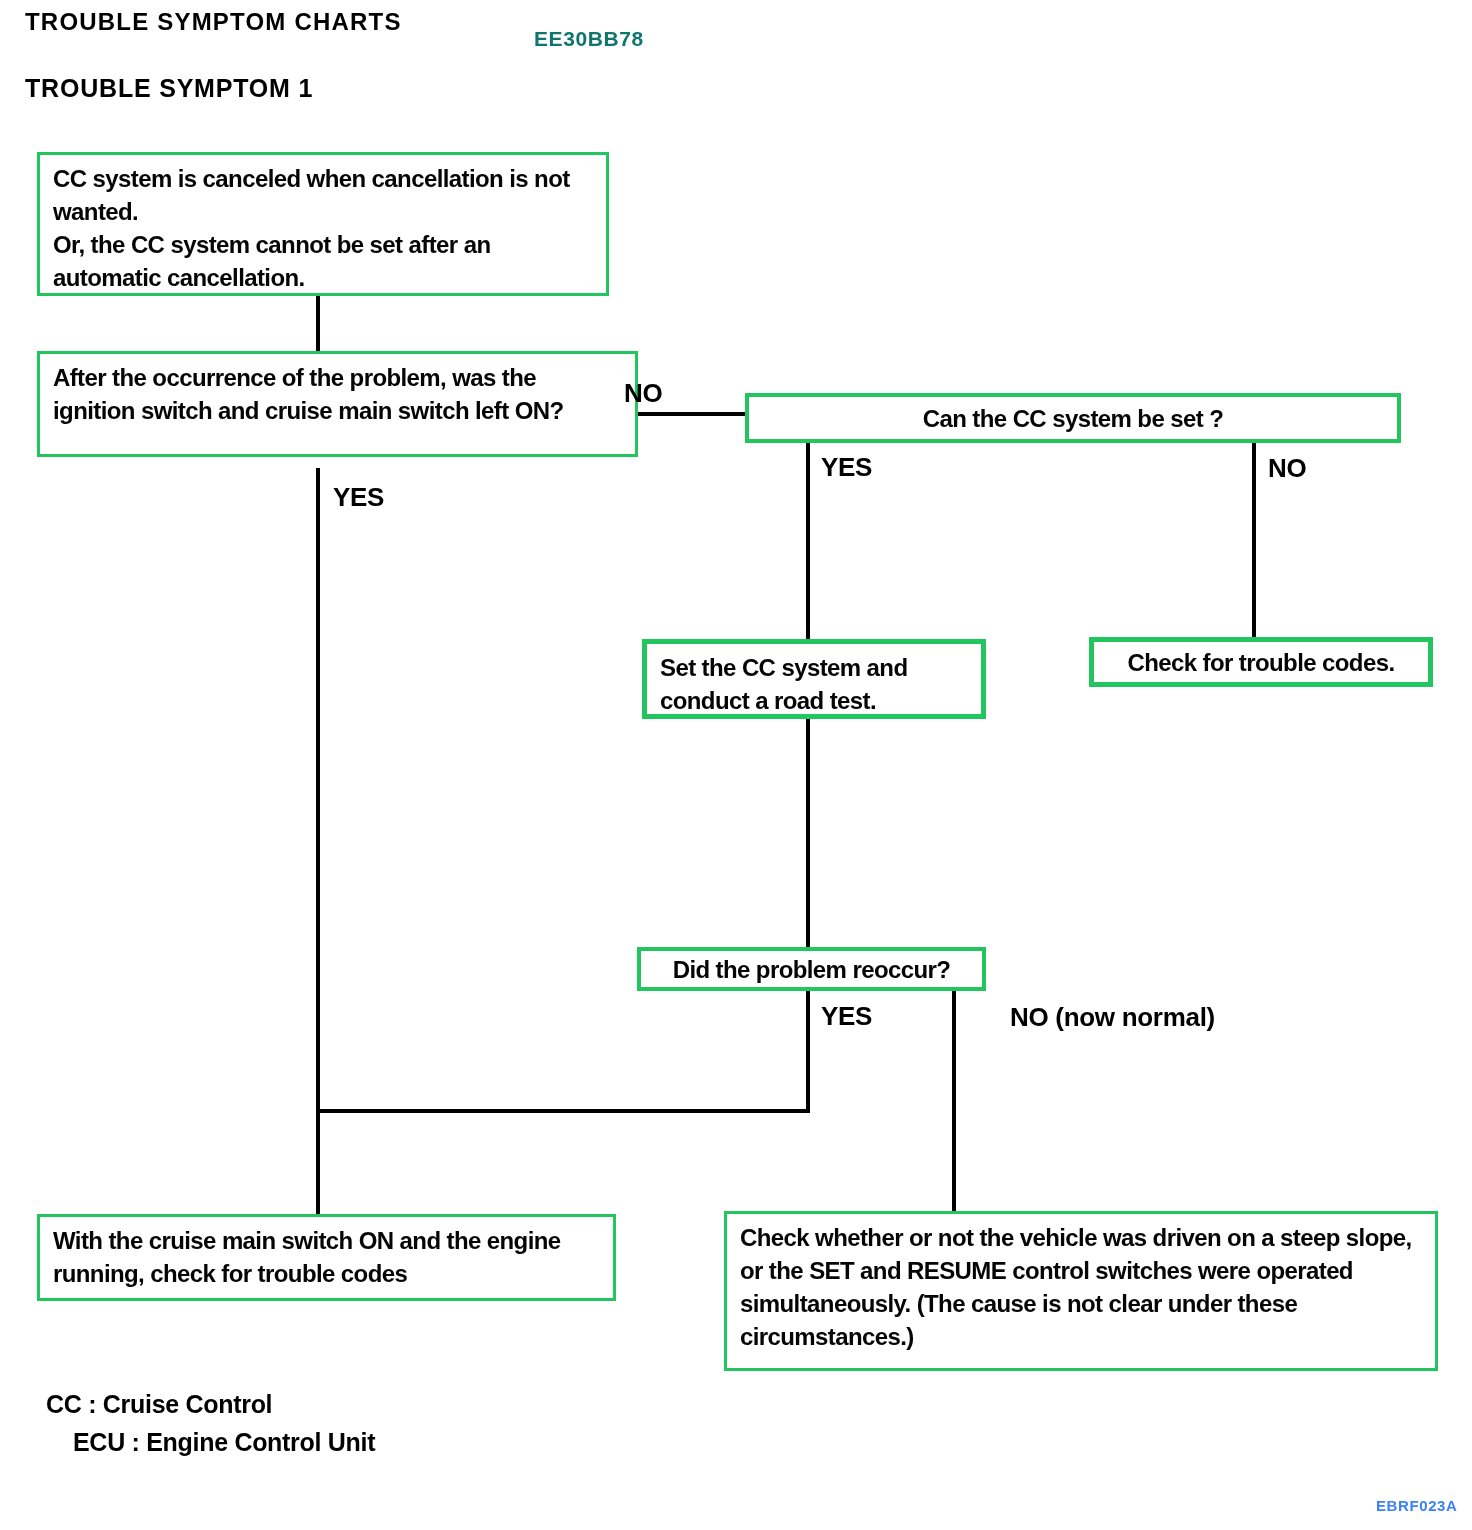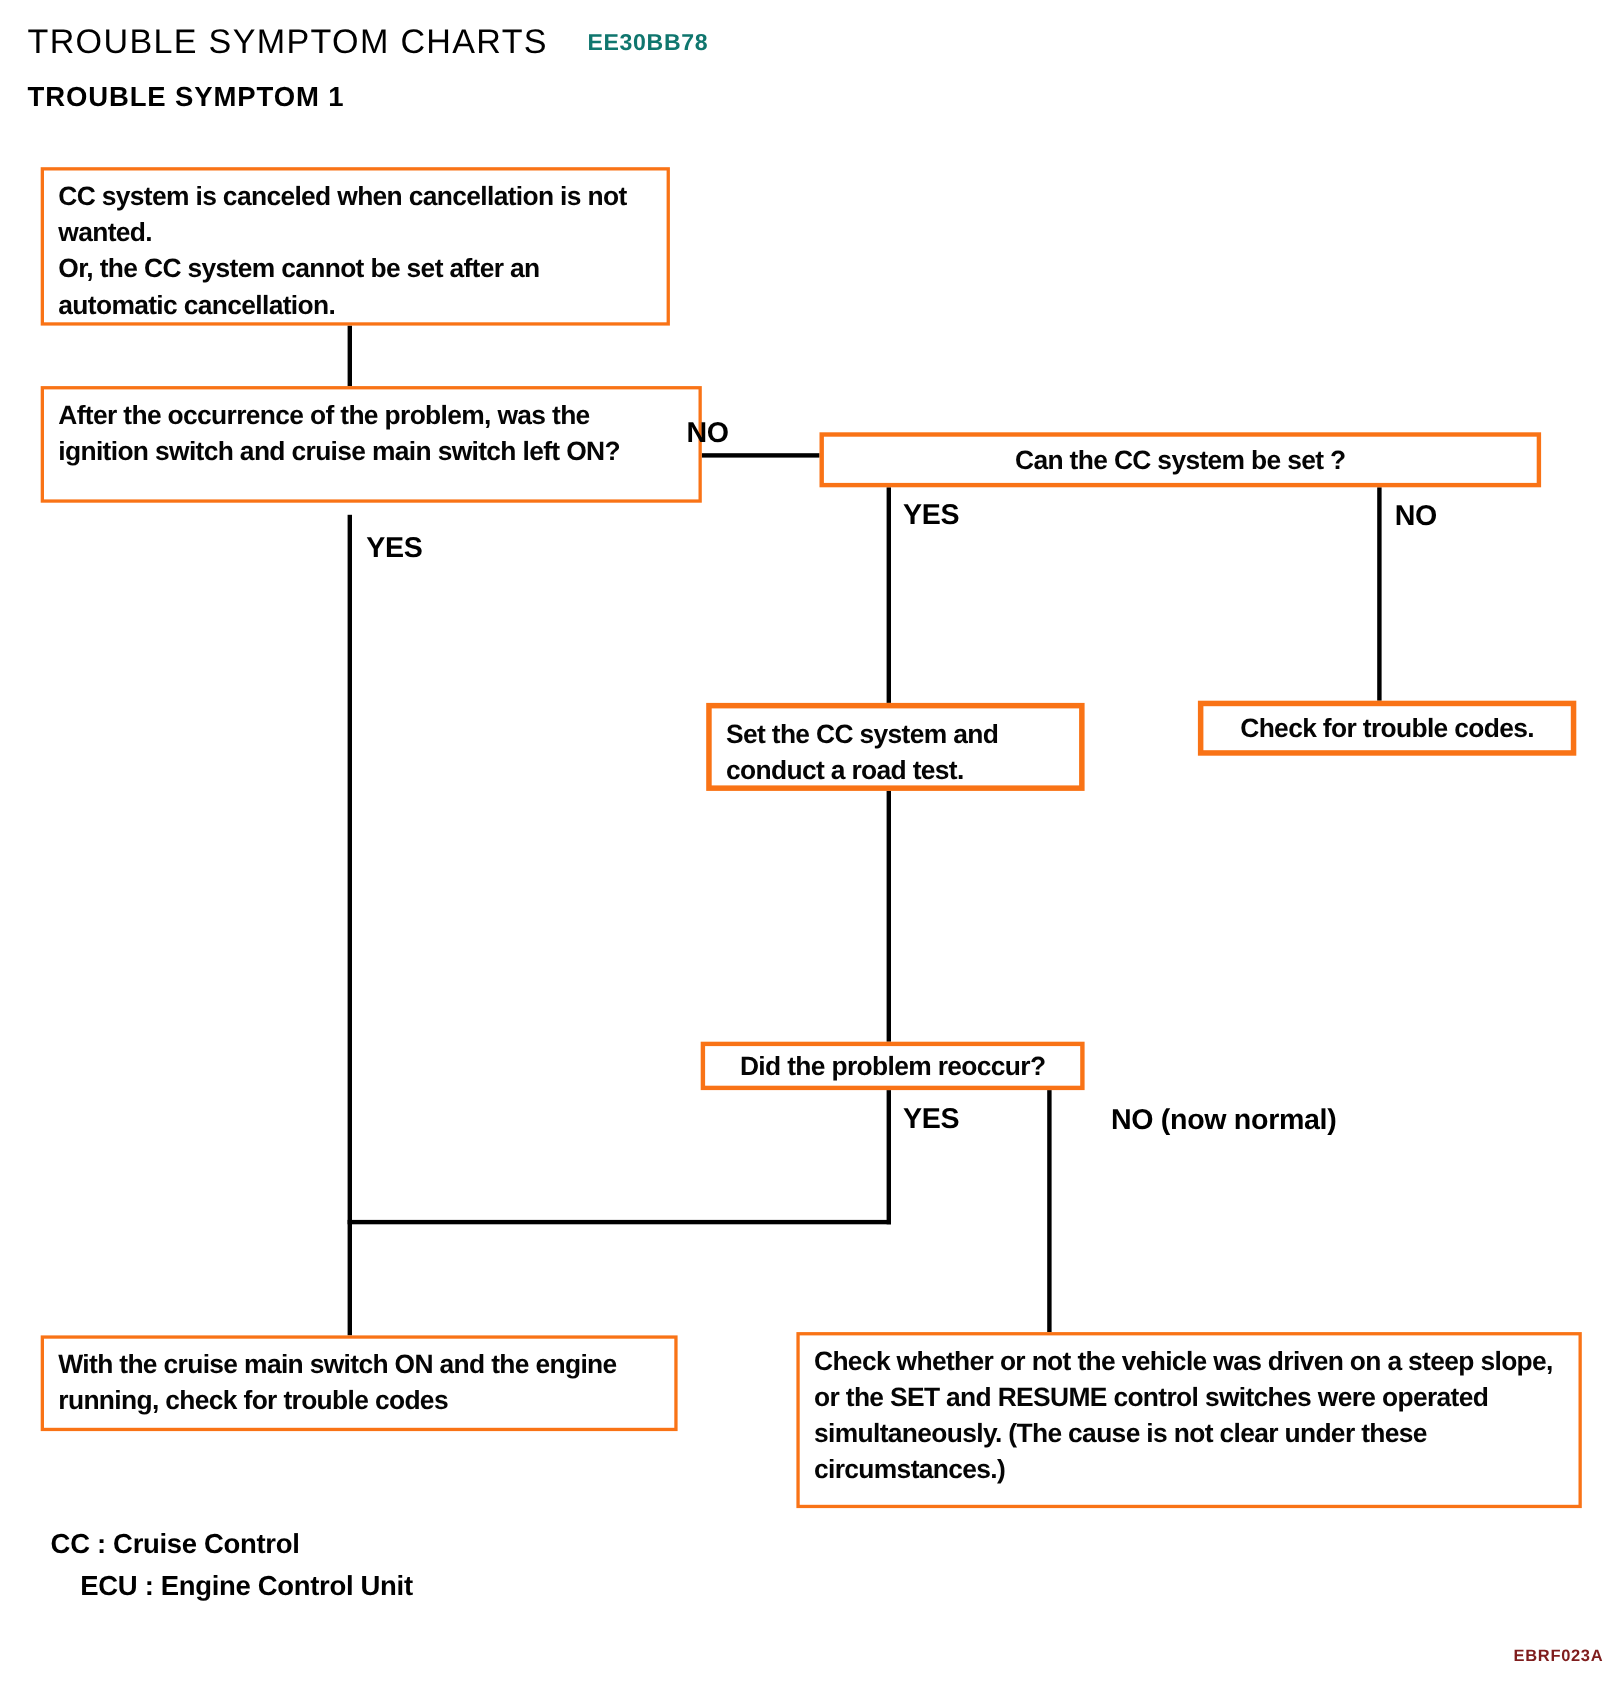--- a/index.html
+++ b/index.html
@@ -14,25 +14,24 @@
     background: #ffffff;
     color: #0b0b0b;
     font-family: "Liberation Sans", sans-serif;
     overflow: hidden;
   }
 
   
   [data-name="page-title"] {
     position: absolute;
     left: 25px; top: 8px;
-    font-size: 31px;
-    font-weight: normal;
+    font-size: 24px;
+    font-weight: bold;
     letter-spacing: 1.2px;
     color: #000;
-    margin-top: 12px;
   }
   [data-name="page-title-code"] {
     position: absolute;
     left: 534px; top: 27px;
     font-size: 21px;
     font-weight: bold;
     letter-spacing: 0.6px;
     color: #0f766e;
   }
   [data-name="section-title"] {
@@ -41,21 +40,21 @@
     font-size: 25px;
     font-weight: bold;
     letter-spacing: 0.8px;
     color: #000;
   }
 
   
   .node {
     position: absolute;
     box-sizing: border-box;
-    border: 3px solid #f97316;
+    border: 3px solid #22c55e;
     background: #fff;
     font-size: 24px;
     line-height: 33px;
     font-weight: bold;
     letter-spacing: -0.6px;
     color: #050505;
     padding: 7px 13px;
     white-space: pre-line;
   }
   .node.centered {
@@ -114,21 +113,21 @@
     color: #000;
   }
   [data-name="legend-cc"]  { left: 46px; top: 1390px; }
   [data-name="legend-ecu"] { left: 46px; top: 1428px; margin-left: 27px; }
   [data-name="figure-code"] {
     position: absolute;
     left: 1376px; top: 1497px;
     font-size: 15px;
     font-weight: bold;
     letter-spacing: 0.6px;
-    color: #7f1d1d;
+    color: #3b82f6;
   }
 </style>
 </head>
 <body>
 
 <div class="page" data-name="trouble-symptom-chart-page">
 
   <div data-name="page-title">TROUBLE SYMPTOM CHARTS</div>
   <div data-name="page-title-code">EE30BB78</div>
   <div data-name="section-title">TROUBLE SYMPTOM 1</div>

